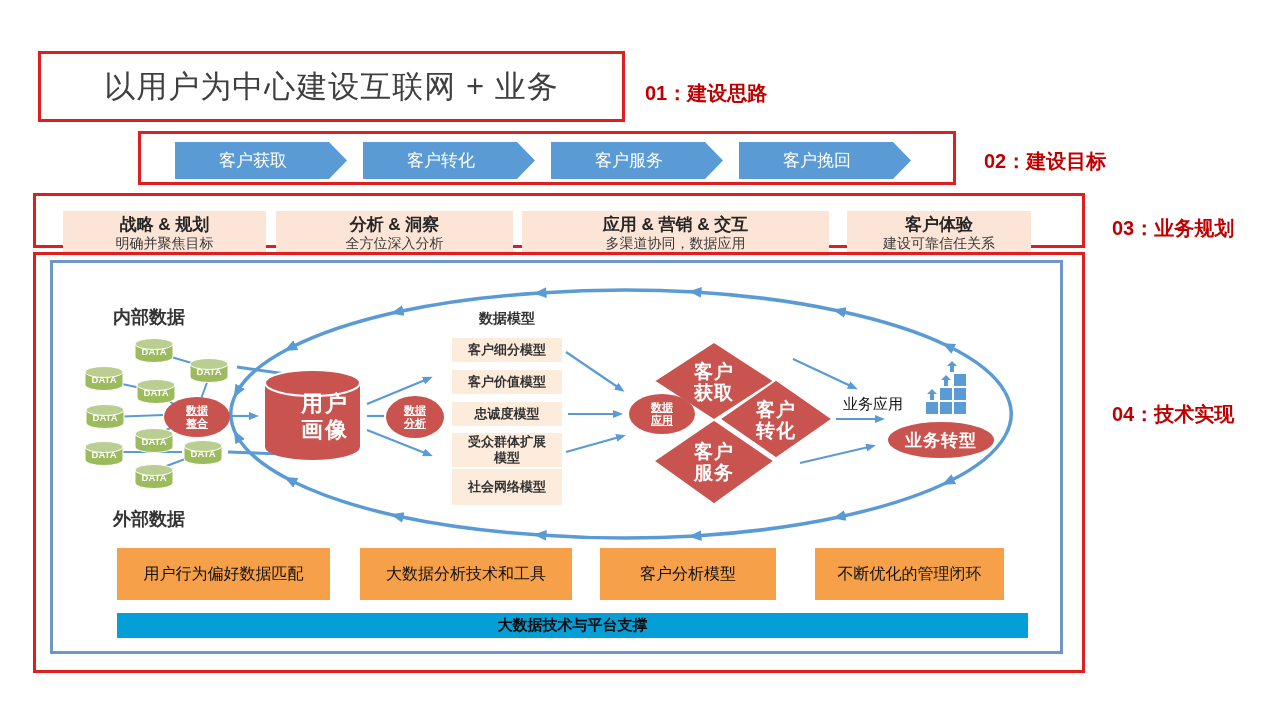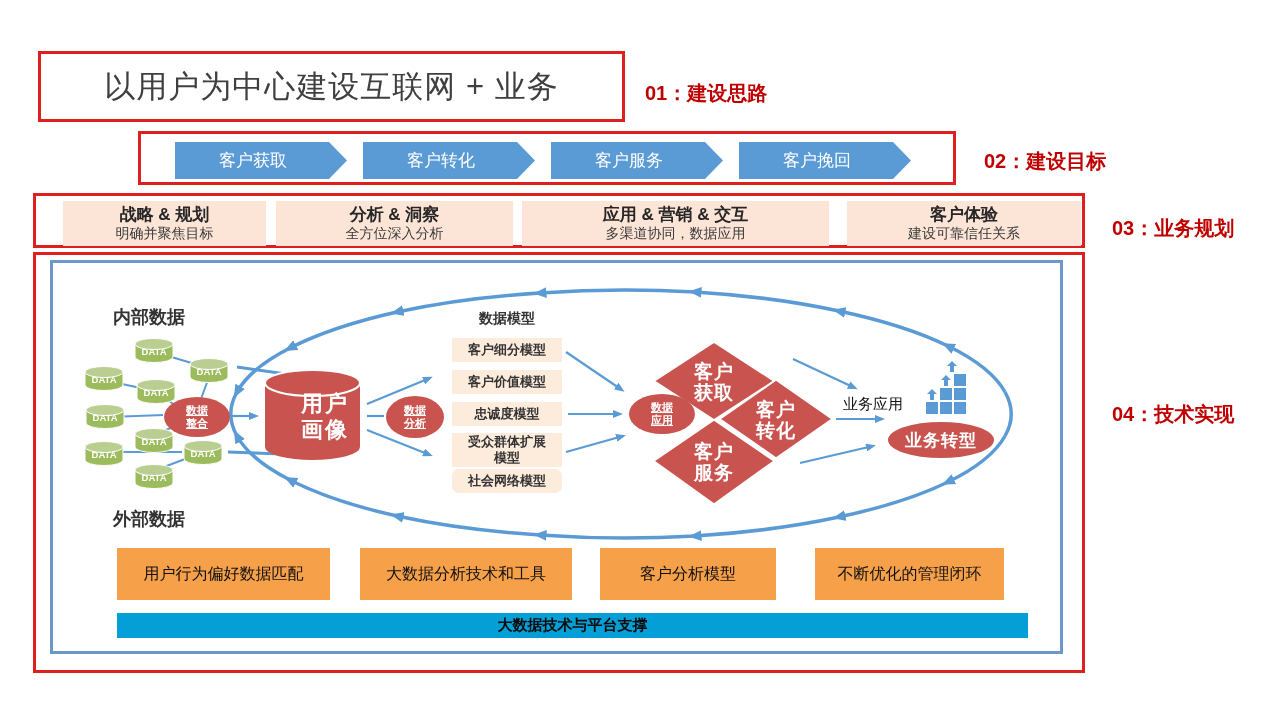--- a/index.html
+++ b/index.html
@@ -5,21 +5,21 @@
   html,body{margin:0;padding:0;background:#fff;}
   .slide{position:relative;width:1280px;height:720px;background:#ffffff;overflow:hidden;
          font-family:"Liberation Sans","DejaVu Sans",sans-serif;}
   .red-frame{position:absolute;border:3px solid #DD1F1F;box-sizing:border-box;background:transparent;}
   .sec-label{position:absolute;color:#C00000;font-weight:700;font-size:20px;white-space:nowrap;}
   .title-text{width:100%;height:100%;display:flex;align-items:center;justify-content:center;
               font-size:31px;color:#3F3F3F;letter-spacing:1px;}
   .chev{position:absolute;top:8px;height:37px;width:172px;background:#5B9BD5;color:#fff;font-size:17px;
         display:flex;align-items:center;justify-content:center;padding-right:16px;box-sizing:border-box;
         clip-path:polygon(0 0,calc(100% - 18px) 0,100% 50%,calc(100% - 18px) 100%,0 100%);}
-  .plan-item{position:absolute;top:5px;height:45px;background:#FCE4D6;display:flex;flex-direction:column;
+  .plan-item{position:absolute;top:15px;height:45px;background:#FCE4D6;display:flex;flex-direction:column;
              align-items:center;justify-content:center;}
   .plan-title{font-size:17px;font-weight:700;color:#262626;line-height:1.2;}
   .plan-sub{font-size:14px;color:#3a3a3a;line-height:1.2;}
   .blue-frame{position:absolute;left:50px;top:260px;width:1013px;height:394px;border:3px solid #6E97C9;box-sizing:border-box;}
   .overlay{position:absolute;left:0;top:0;pointer-events:none;}
   .io-label{position:absolute;font-size:18px;font-weight:600;color:#333;white-space:nowrap;}
   .shape-label{position:absolute;transform:translate(-50%,-50%);color:#fff;font-weight:700;text-align:center;}
   .shape-label span{display:block;}
   .sl-13{font-size:11px;line-height:1.18;text-decoration:underline;}
   .sl-19{font-size:19px;line-height:1.12;letter-spacing:1px;}
@@ -60,21 +60,21 @@
       <div class="plan-sub">明确并聚焦目标</div>
     </div>
     <div class="plan-item" style="left:240px;width:237px;">
       <div class="plan-title">分析 &amp; 洞察</div>
       <div class="plan-sub">全方位深入分析</div>
     </div>
     <div class="plan-item" style="left:486px;width:307px;">
       <div class="plan-title">应用 &amp; 营销 &amp; 交互</div>
       <div class="plan-sub">多渠道协同，数据应用</div>
     </div>
-    <div class="plan-item" style="left:811px;width:234px;">
+    <div class="plan-item" style="left:811px;width:184px;">
       <div class="plan-title">客户体验</div>
       <div class="plan-sub">建设可靠信任关系</div>
     </div>
   </div>
   <div class="sec-label" style="left:1112px;top:215px;">03：业务规划</div>
 
   <div class="red-frame" style="left:33px;top:252px;width:1052px;height:421px;"></div>
   <div class="blue-frame"></div>
   <div class="sec-label" style="left:1112px;top:401px;">04：技术实现</div>
 
@@ -217,21 +217,21 @@
   </div>
   <div class="shape-label sl-17" style="left:941px;top:440px;">
     <span>业务转型</span>
   </div>
 
   <div class="model-header">数据模型</div>
   <div class="model-box" style="top:338px;height:24px;padding-left:12px;">客户细分模型</div>
   <div class="model-box" style="top:370px;height:24px;">客户价值模型</div>
   <div class="model-box" style="top:402px;height:24px;">忠诚度模型</div>
   <div class="model-box" style="top:433px;height:34px;">受众群体扩展模型</div>
-  <div class="model-box" style="top:469px;height:24px;border-radius:7px;">社会网络模型</div>
+  <div class="model-box" style="top:469px;height:36px;">社会网络模型</div>
 
   <div class="biz-app">业务应用</div>
 
   <div class="obox" style="left:117px;width:213px;">用户行为偏好数据匹配</div>
   <div class="obox" style="left:600px;width:176px;">客户分析模型</div>
   <div class="obox" style="left:360px;width:212px;">大数据分析技术和工具</div>
   <div class="obox" style="left:815px;width:189px;">不断优化的管理闭环</div>
 
   <div class="platform">大数据技术与平台支撑</div>
 

